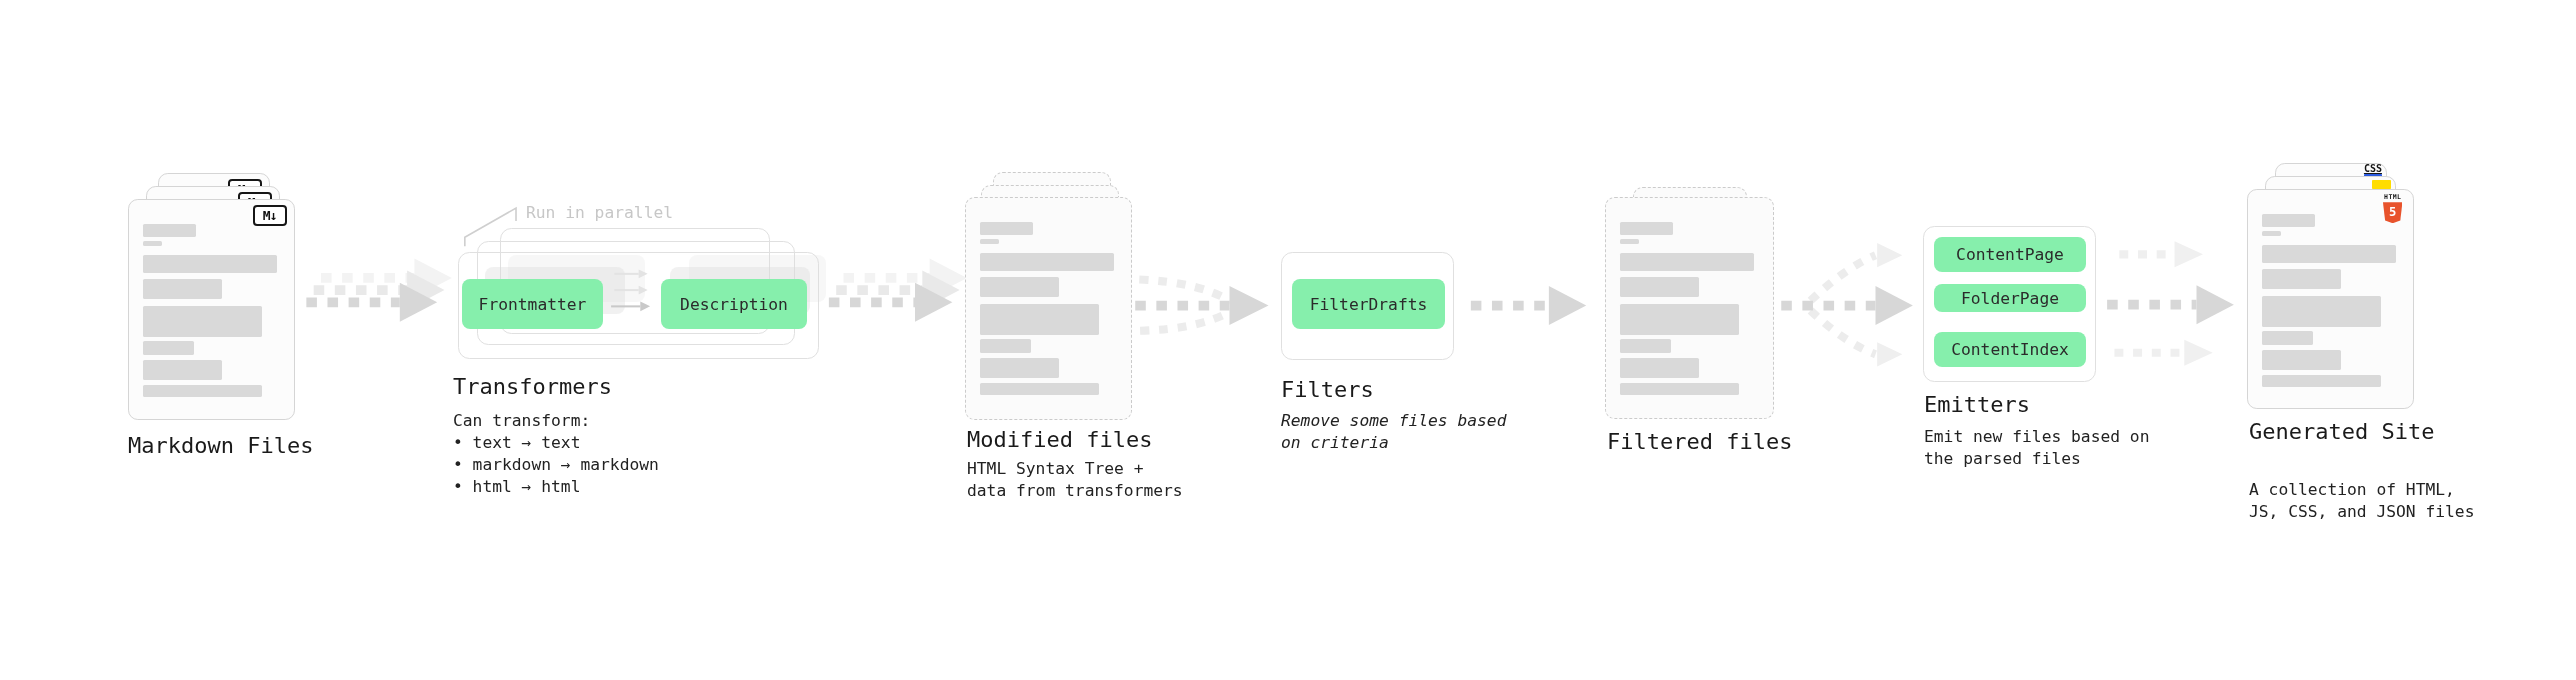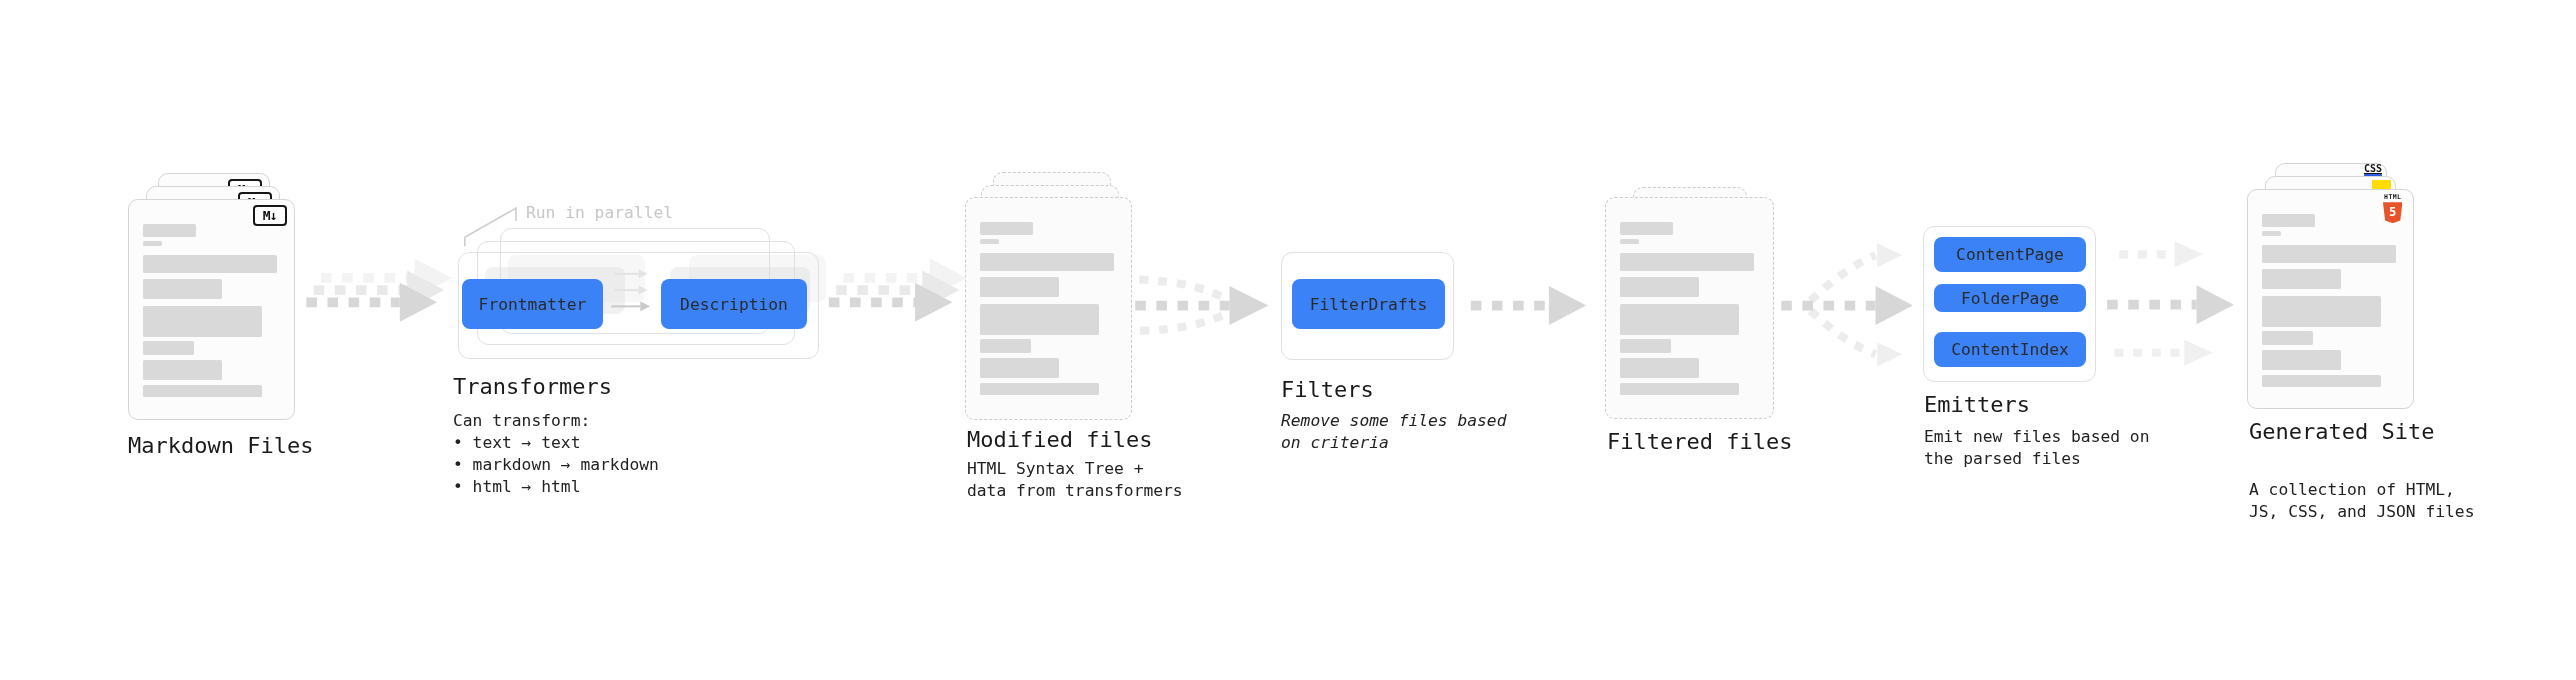--- a/index.html
+++ b/index.html
@@ -27,21 +27,21 @@
   .cssbadge .b{height:3.3px;margin-top:0.8px;border-radius:0.8px;}
   .jsbadge{position:absolute;top:3.3px;right:4.1px;width:18.7px;height:9px;border-radius:0.8px;}
   .htmlbadge{position:absolute;top:4.1px;right:9.8px;width:21px;text-align:center;}
   .htmlbadge .t{font-size:6.5px;line-height:7.3px;font-weight:bold;color:#151515;letter-spacing:0.4px;}
   .shield{width:19.5px;height:21px;margin:0.8px auto 0;display:flex;align-items:center;justify-content:center;
     clip-path:polygon(0 0,100% 0,89% 87%,50% 100%,11% 87%);}
   .shield span{color:#fff;font-size:12.2px;font-weight:bold;line-height:19.5px;}
 
   
   .obox{position:absolute;box-sizing:border-box;border:1.6px solid #e0e0e0;border-radius:11.4px;background:transparent;}
-  .btn{position:absolute;box-sizing:border-box;background:#3b82f6;border-radius:8.1px;
+  .btn{position:absolute;box-sizing:border-box;background:#86efac;border-radius:8.1px;
     display:flex;align-items:center;justify-content:center;font-size:16.3px;color:#2b2b2b;white-space:pre;}
   .ghost{position:absolute;background:#dadada;opacity:0.38;border-radius:8.1px;}
   .ghost.g2{opacity:0.22;}
 
   
   .title{position:absolute;font-size:22px;line-height:24.4px;font-weight:500;color:#1a1a1a;white-space:pre;}
   .desc{position:absolute;font-size:16.3px;line-height:22px;color:#222222;white-space:pre-line;}
   .note{position:absolute;font-size:16.3px;color:#c7c7c7;white-space:pre;}
 </style>
 </head>

